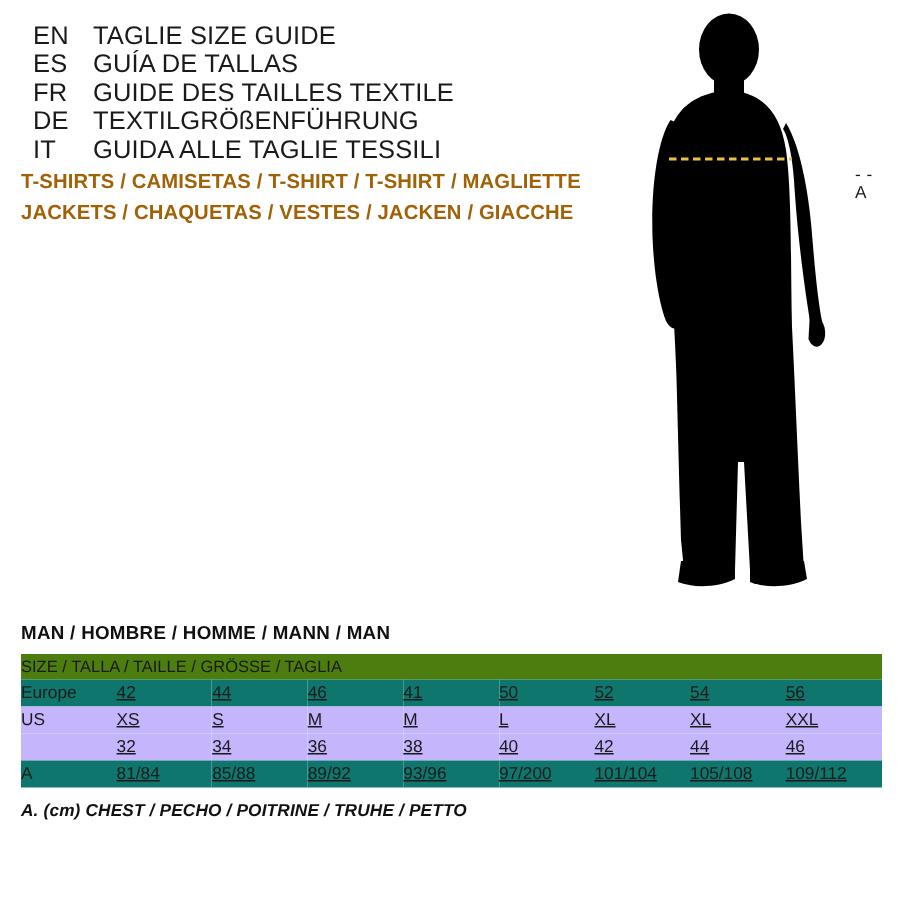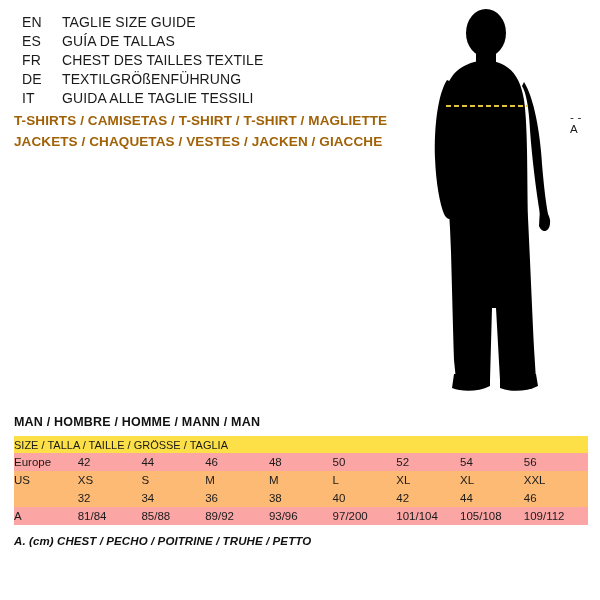--- a/index.html
+++ b/index.html
@@ -24,23 +24,23 @@
 
   
   .legend {
     position: absolute;
     left: 22px;
     top: 14px;
     width: 360px;
   }
   .legend-row {
     display: flex;
-    align-items: flex-start;
+    align-items: center;
     height: 19px;
-    font-size: 14px;
+    font-size: 17px;
     letter-spacing: 0.1px;
   }
   .legend-code {
     width: 40px;
     flex: 0 0 40px;
     color: #1a1a1a;
   }
   .legend-text {
     color: #1a1a1a;
     white-space: nowrap;
@@ -109,31 +109,32 @@
     color: #1a1a1a;
   }
   td.lbl {
     width: 86px;
     padding-left: 4px;
     text-align: left;
   }
   td.val {
     text-align: left;
     padding-left: 4px;
+    text-decoration: underline;
   }
   tr.head-row td {
-    background: #fde047;
+    background: #4d7c0f;
     font-size: 11px;
     height: 17px;
   }
   tr.shade td {
-    background: #fdba74;
+    background: #c4b5fd;
   }
   tr.plain td {
-    background: #fca5a5;
+    background: #0f766e;
   }
   .footnote {
     margin-top: 10px;
     font-size: 11.5px;
     font-weight: bold;
     color: #111111;
     letter-spacing: 0.1px;
     font-style: italic;
   }
 </style>
@@ -146,21 +147,21 @@
     <div class="legend-row">
       <span class="legend-code">EN</span>
       <span class="legend-text">TAGLIE SIZE GUIDE</span>
     </div>
     <div class="legend-row">
       <span class="legend-code">ES</span>
       <span class="legend-text">GUÍA DE TALLAS</span>
     </div>
     <div class="legend-row">
       <span class="legend-code">FR</span>
-      <span class="legend-text">CHEST DES TAILLES TEXTILE</span>
+      <span class="legend-text">GUIDE DES TAILLES TEXTILE</span>
     </div>
     <div class="legend-row">
       <span class="legend-code">DE</span>
       <span class="legend-text">TEXTILGRÖßENFÜHRUNG</span>
     </div>
     <div class="legend-row">
       <span class="legend-code">IT</span>
       <span class="legend-text">GUIDA ALLE TAGLIE TESSILI</span>
     </div>
   </div>
@@ -219,21 +220,21 @@
     <table class="size-table">
       <tbody>
         <tr class="head-row">
           <td class="lbl" colspan="9">SIZE / TALLA / TAILLE / GRÖSSE / TAGLIA</td>
         </tr>
         <tr class="plain">
           <td class="lbl">Europe</td>
           <td class="val">42</td>
           <td class="val">44</td>
           <td class="val">46</td>
-          <td class="val">48</td>
+          <td class="val">41</td>
           <td class="val">50</td>
           <td class="val">52</td>
           <td class="val">54</td>
           <td class="val">56</td>
         </tr>
         <tr class="shade">
           <td class="lbl">US</td>
           <td class="val">XS</td>
           <td class="val">S</td>
           <td class="val">M</td>

